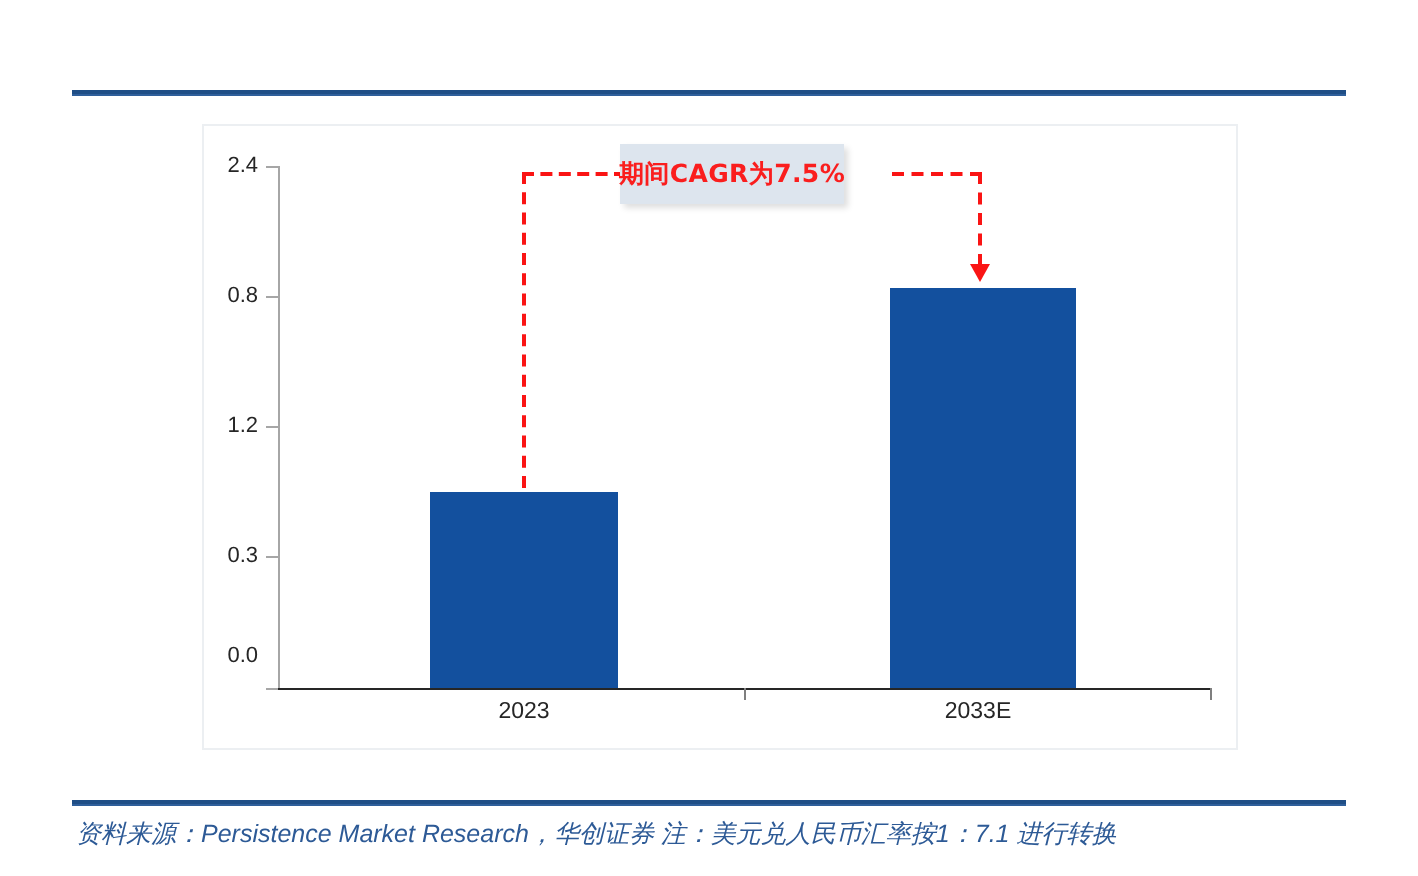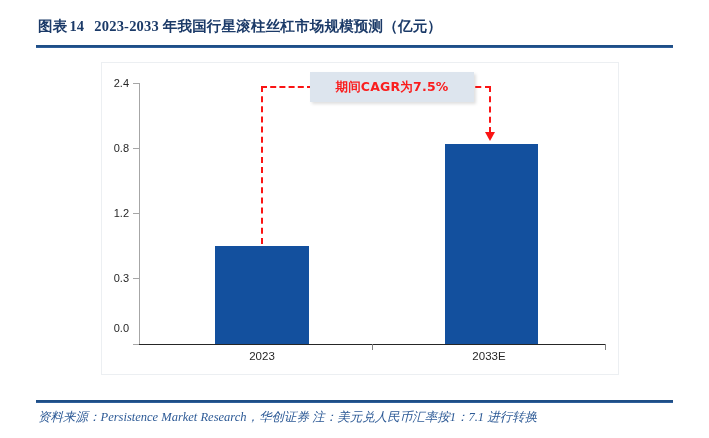--- a/index.html
+++ b/index.html
@@ -166,35 +166,32 @@
     top: 400px;
     width: 637px;
     height: 0;
     border-top: 2px solid #1f4e86;
     border-bottom: 1px solid #2f5f9b;
   }
   .footer-note {
     position: absolute;
     left: 38px;
     top: 409px;
-    font-family: Liberation Serif, serif;
+    font-family: Liberation Sans, sans-serif;
     font-style: italic;
     font-size: 12.5px;
     color: #2d5a96;
     white-space: nowrap;
   }
   .footer-note .src-en { font-style: italic; }
 </style>
 </head>
 <body>
 
 <div class="figure-header">
-  <div class="figure-title">
-    <span>图表</span><span class="title-num">14</span><span>2023-2033 年我国行星滚柱丝杠市场规模预测（亿元）</span>
-  </div>
   <div class="header-rule"></div>
 </div>
 
 <div class="chart-frame"></div>
 
 <div class="y-axis-line"></div>
 
 <div>
   <div class="y-tick" style="top:344px"></div>
   <div class="y-tick" style="top:278px"></div>
@@ -220,20 +217,20 @@
 
 <div class="bar" id="bar-0" style="left: 215px; width: 94px; top: 246px; height: 98px; background: rgb(19, 80, 158);"></div>
 <div class="bar" id="bar-1" style="left: 445px; width: 93px; top: 144px; height: 200px; background: rgb(19, 80, 158);"></div>
 
 <div class="cagr-line-v" style="left:261px; top:86px; height:158px;"></div>
 <div class="cagr-line-h" style="left:261px; top:86px; width:52px;"></div>
 <div class="cagr-line-h" style="left:446px; top:86px; width:45px;"></div>
 <div class="cagr-line-v" style="left:489px; top:86px; height:47px;"></div>
 <div class="cagr-arrow" style="left:485px; top:132px;"></div>
 
-<div class="cagr-box" style="left:310px; top:72px; width:164px; height:30px;">
+<div class="cagr-box" style="left:310px; top:72px; width:112px; height:30px;">
   <span class="cagr-text">期间CAGR为7.5%</span>
 </div>
 
 <div class="footer-rule"></div>
 <div class="footer-note">
   <span>资料来源：</span><span class="src-en">Persistence Market Research</span><span>，华创证券</span><span> 注：美元兑人民币汇率按1：7.1 进行转换</span>
 </div>
 
 </body></html>

